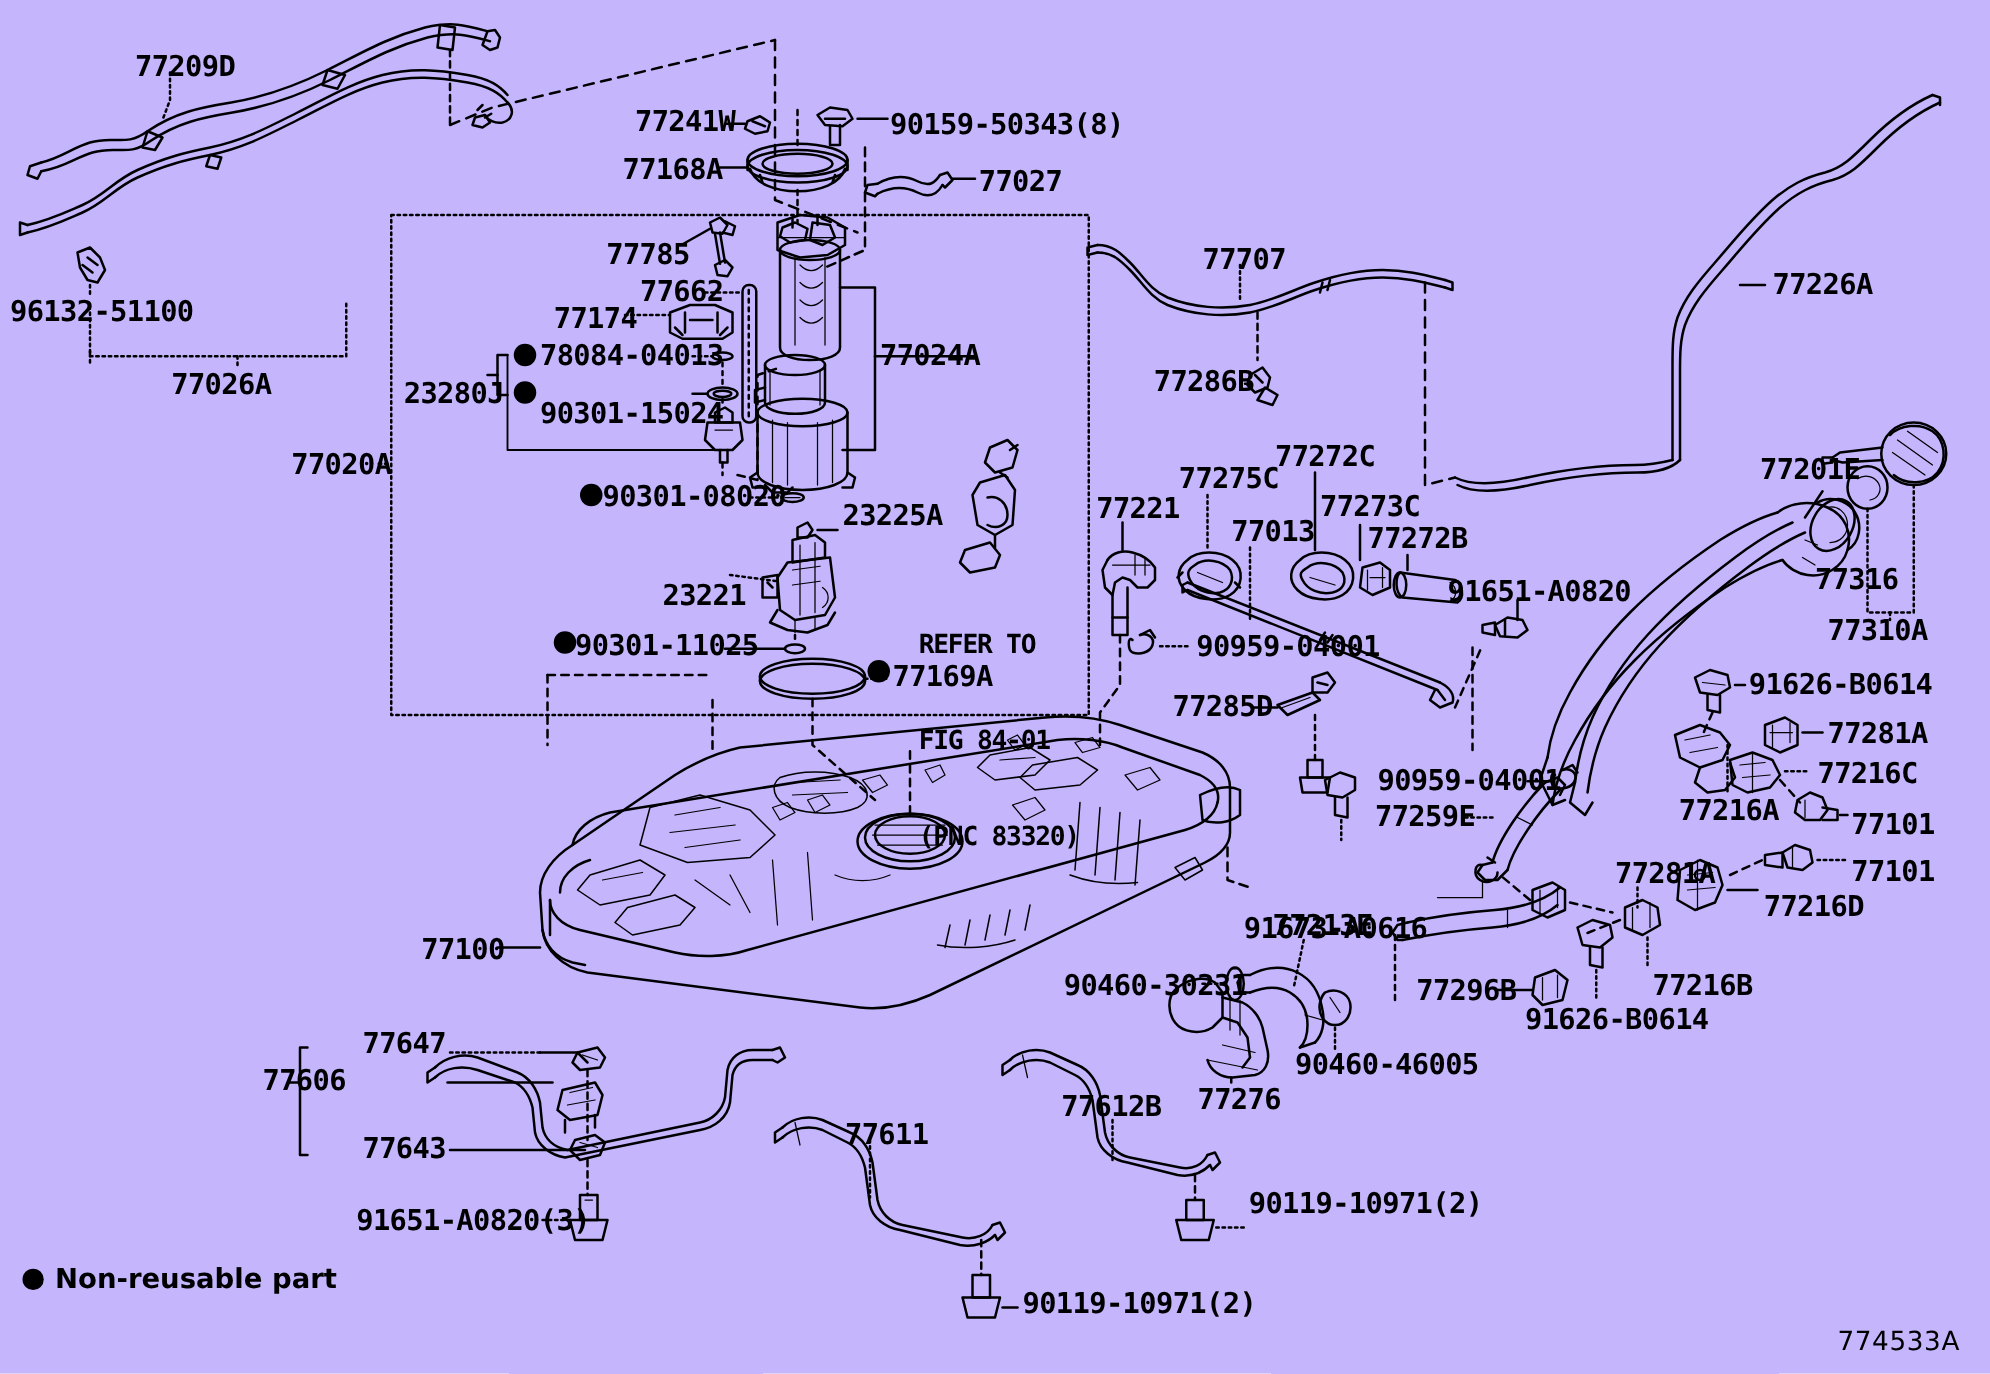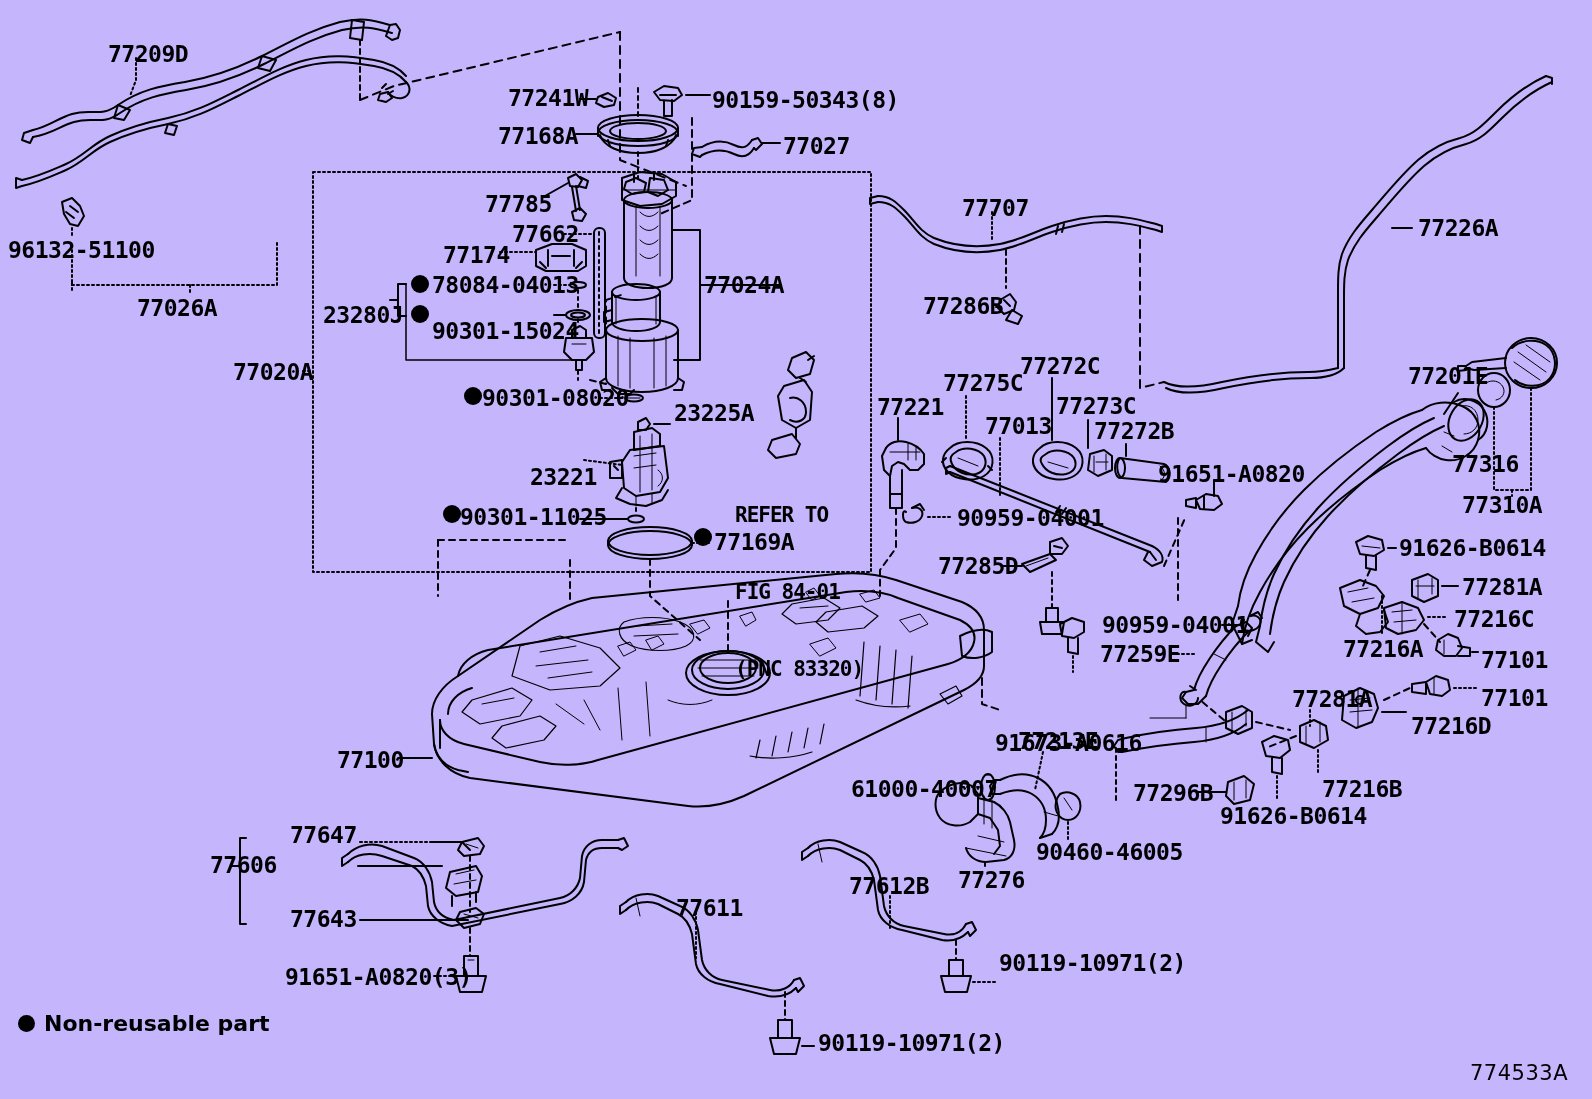--- a/index.html
+++ b/index.html
@@ -813,21 +813,21 @@
   <div class="lbl" style="left:1292px; top:687px;">77281A</div>
   <div class="lbl" style="left:1481px; top:686px;">77101</div>
   <div class="lbl" style="left:1411px; top:714px;">77216D</div>
   <div class="lbl" style="left:1322px; top:777px;">77216B</div>
   <div class="lbl" style="left:1220px; top:804px;">91626-B0614</div>
   <div class="lbl" style="left:1100px; top:642px;">77259E</div>
   <div class="lbl" style="left:1133px; top:781px;">77296B</div>
   <div class="lbl" style="left:337px; top:748px;">77100</div>
   <div class="lbl" style="left:995px; top:691px;margin-top:40px;">91673-A0616</div>
   <div class="lbl" style="left:1018px; top:729px;">77213E</div>
-  <div class="lbl" style="left:851px; top:777px;">61000-40007</div>
+  <div class="lbl" style="left:851px; top:777px;">90460-30231</div>
   <div class="lbl" style="left:1036px; top:840px;">90460-46005</div>
   <div class="lbl" style="left:958px; top:868px;">77276</div>
   <div class="lbl" style="left:290px; top:823px;">77647</div>
   <div class="lbl" style="left:210px; top:853px;">77606</div>
   <div class="lbl" style="left:290px; top:907px;">77643</div>
   <div class="lbl" style="left:285px; top:965px;">91651-A0820(3)</div>
   <div class="lbl" style="left:676px; top:896px;">77611</div>
   <div class="lbl" style="left:849px; top:874px;">77612B</div>
   <div class="lbl" style="left:999px; top:951px;">90119-10971(2)</div>
   <div class="lbl" style="left:818px; top:1031px;">90119-10971(2)</div>

